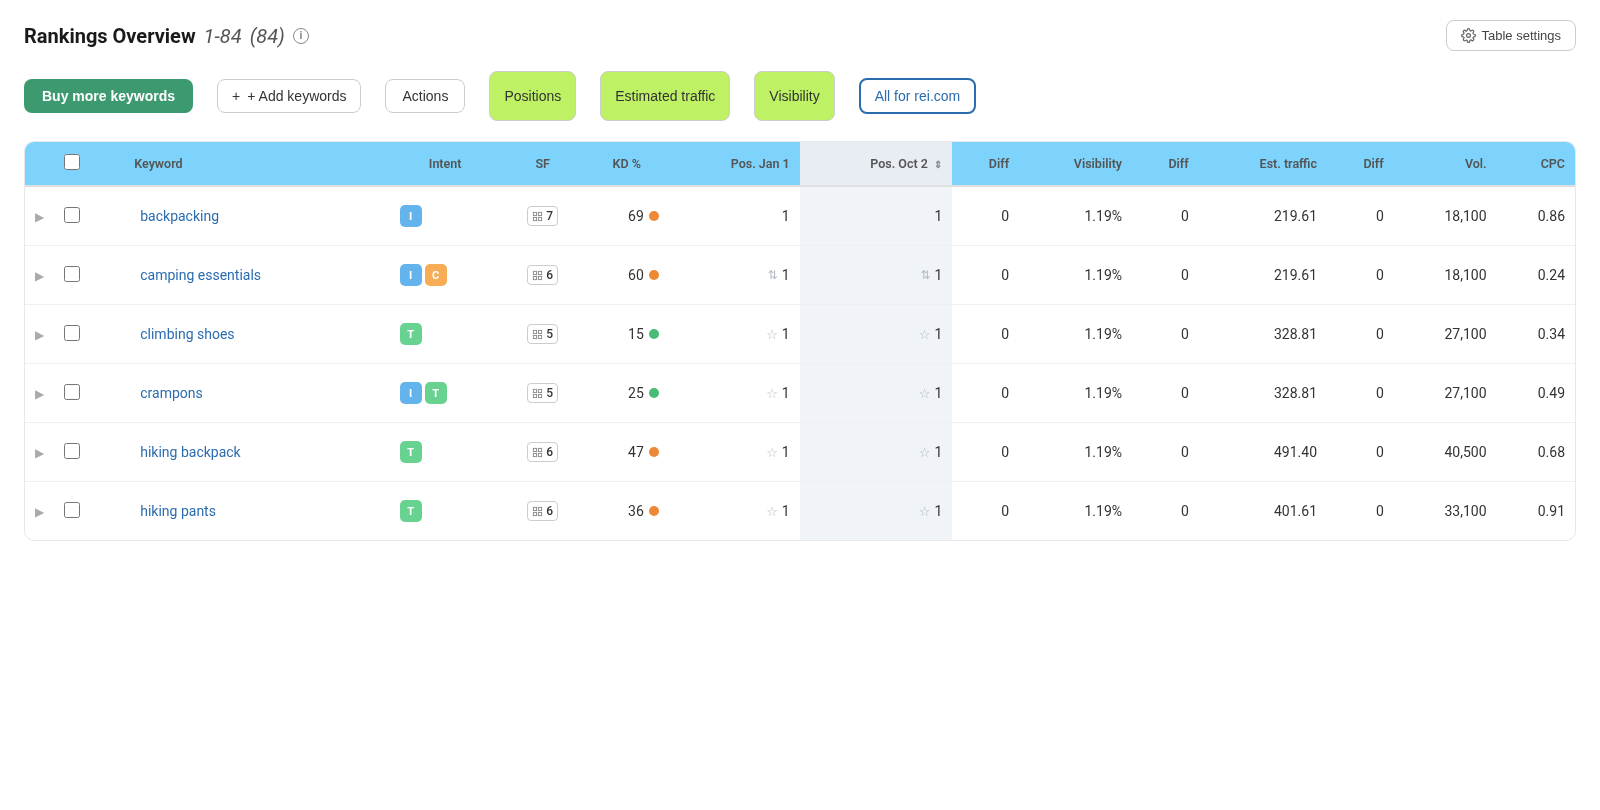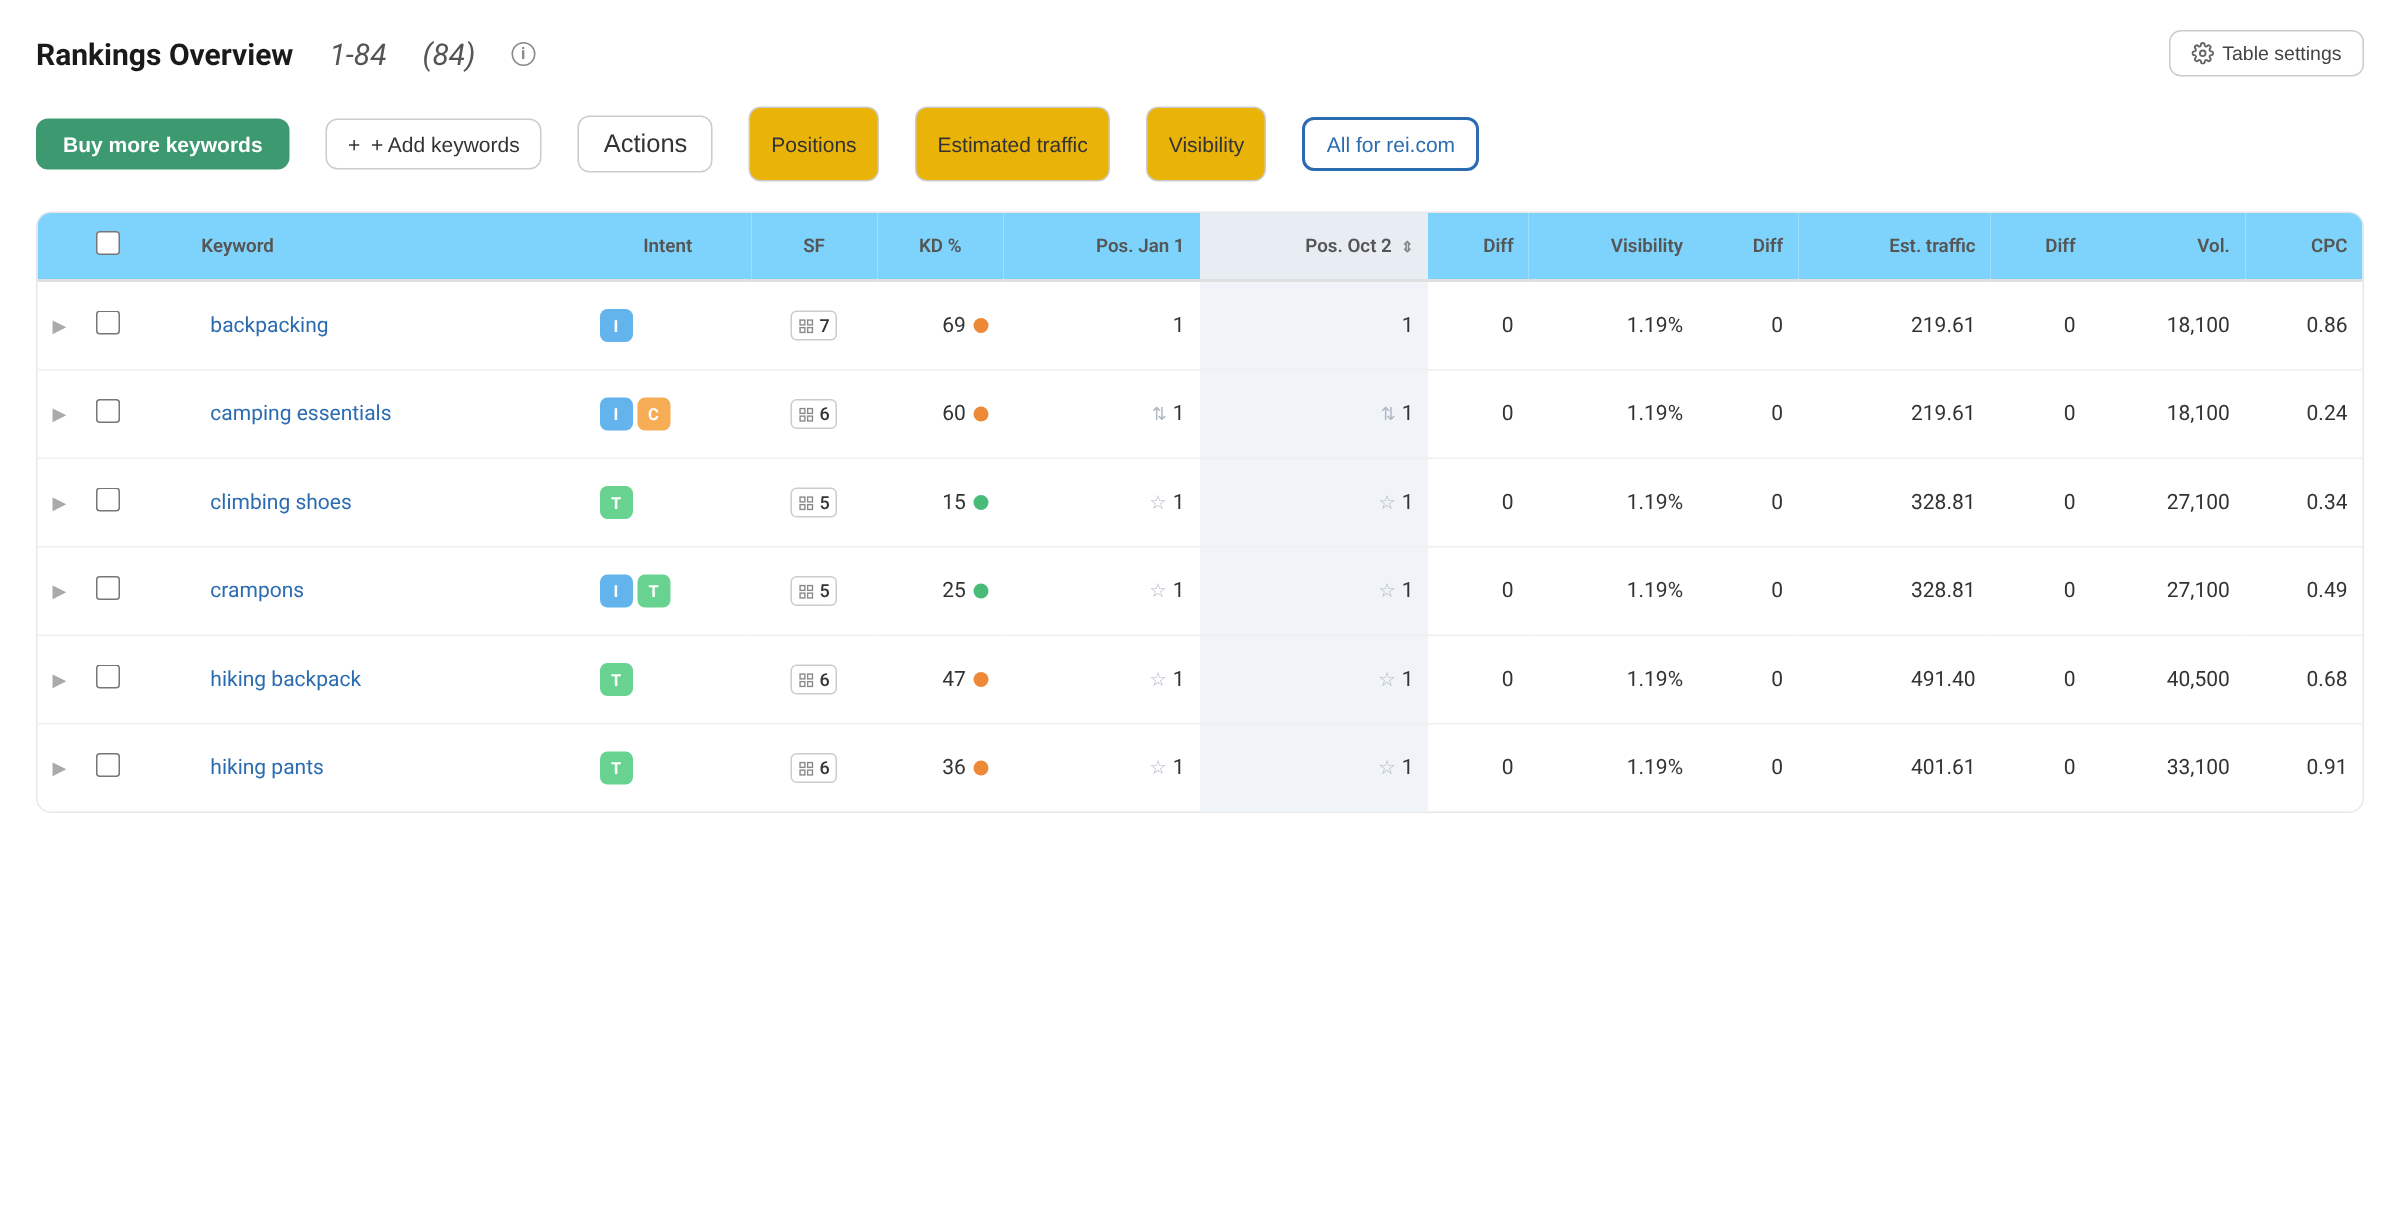--- a/index.html
+++ b/index.html
@@ -2,31 +2,31 @@
 <html><head>
   <meta charset="utf-8">
   <style>
     * { box-sizing: border-box; margin: 0; padding: 0; }
     body { font-family: -apple-system, BlinkMacSystemFont, 'Segoe UI', Roboto, sans-serif; background: #fff; color: #333; font-size: 14px; }
 
     .page-container { padding: 20px 24px; }
 
     
     .header { display: flex; align-items: center; justify-content: space-between; margin-bottom: 20px; }
-    .header-title { display: flex; align-items: center; gap: 24px; font-size: 20px; font-weight: 700; color: #1a1a1a; }
+    .header-title { display: flex; align-items: center; gap: 8px; font-size: 20px; font-weight: 700; color: #1a1a1a; }
     .header-title .count { font-weight: 400; color: #555; font-style: italic; }
     .info-icon { width: 16px; height: 16px; border-radius: 50%; border: 1.5px solid #888; display: inline-flex; align-items: center; justify-content: center; font-size: 11px; color: #888; cursor: pointer; }
     .table-settings-btn { display: flex; align-items: center; gap: 6px; padding: 7px 14px; border: 1.5px solid #ccc; border-radius: 8px; background: #fff; cursor: pointer; font-size: 13px; color: #444; }
 
     
     .toolbar { display: flex; align-items: center; gap: 24px; margin-bottom: 20px; }
     .btn-buy { background: #3d9970; color: #fff; border: none; border-radius: 8px; padding: 9px 18px; font-size: 14px; font-weight: 600; cursor: pointer; }
     .btn-add-keywords { display: flex; align-items: center; gap: 5px; background: #fff; border: 1.5px solid #ccc; border-radius: 8px; padding: 8px 14px; font-size: 14px; cursor: pointer; color: #333; }
-    .btn-actions { background: #fff; border: 1.5px solid #ccc; border-radius: 8px; padding: 8px 16px; font-size: 17px; cursor: pointer; color: #333; }
-    .btn-filter { background: #eab308; border: 1.5px solid #ccc; border-radius: 8px; padding: 16px 14px; font-size: 14px; cursor: pointer; color: #333; }
+    .btn-actions { background: #fff; border: 1.5px solid #ccc; border-radius: 8px; padding: 8px 16px; font-size: 14px; cursor: pointer; color: #333; }
+    .btn-filter { background: #bef264; border: 1.5px solid #ccc; border-radius: 8px; padding: 16px 14px; font-size: 14px; cursor: pointer; color: #333; }
     .btn-filter-active { background: #fff; border: 2px solid #2b6cb0; border-radius: 8px; padding: 8px 14px; font-size: 14px; cursor: pointer; color: #2b6cb0; font-weight: 500; }
 
     
     .table-wrapper { overflow-x: auto; border: 1px solid #e8e8e8; border-radius: 10px; }
     table { width: 100%; border-collapse: collapse; }
     thead tr { background: #7dd3fc; }
     thead th { padding: 12px 10px; text-align: right; font-size: 12.5px; color: #555; font-weight: 600; border-bottom: 2px solid #e0e0e0; white-space: nowrap; }
     thead th.col-keyword { text-align: left; padding-left: 44px; }
     thead th.col-intent { text-align: center; }
     thead th.col-sf { text-align: center; }

